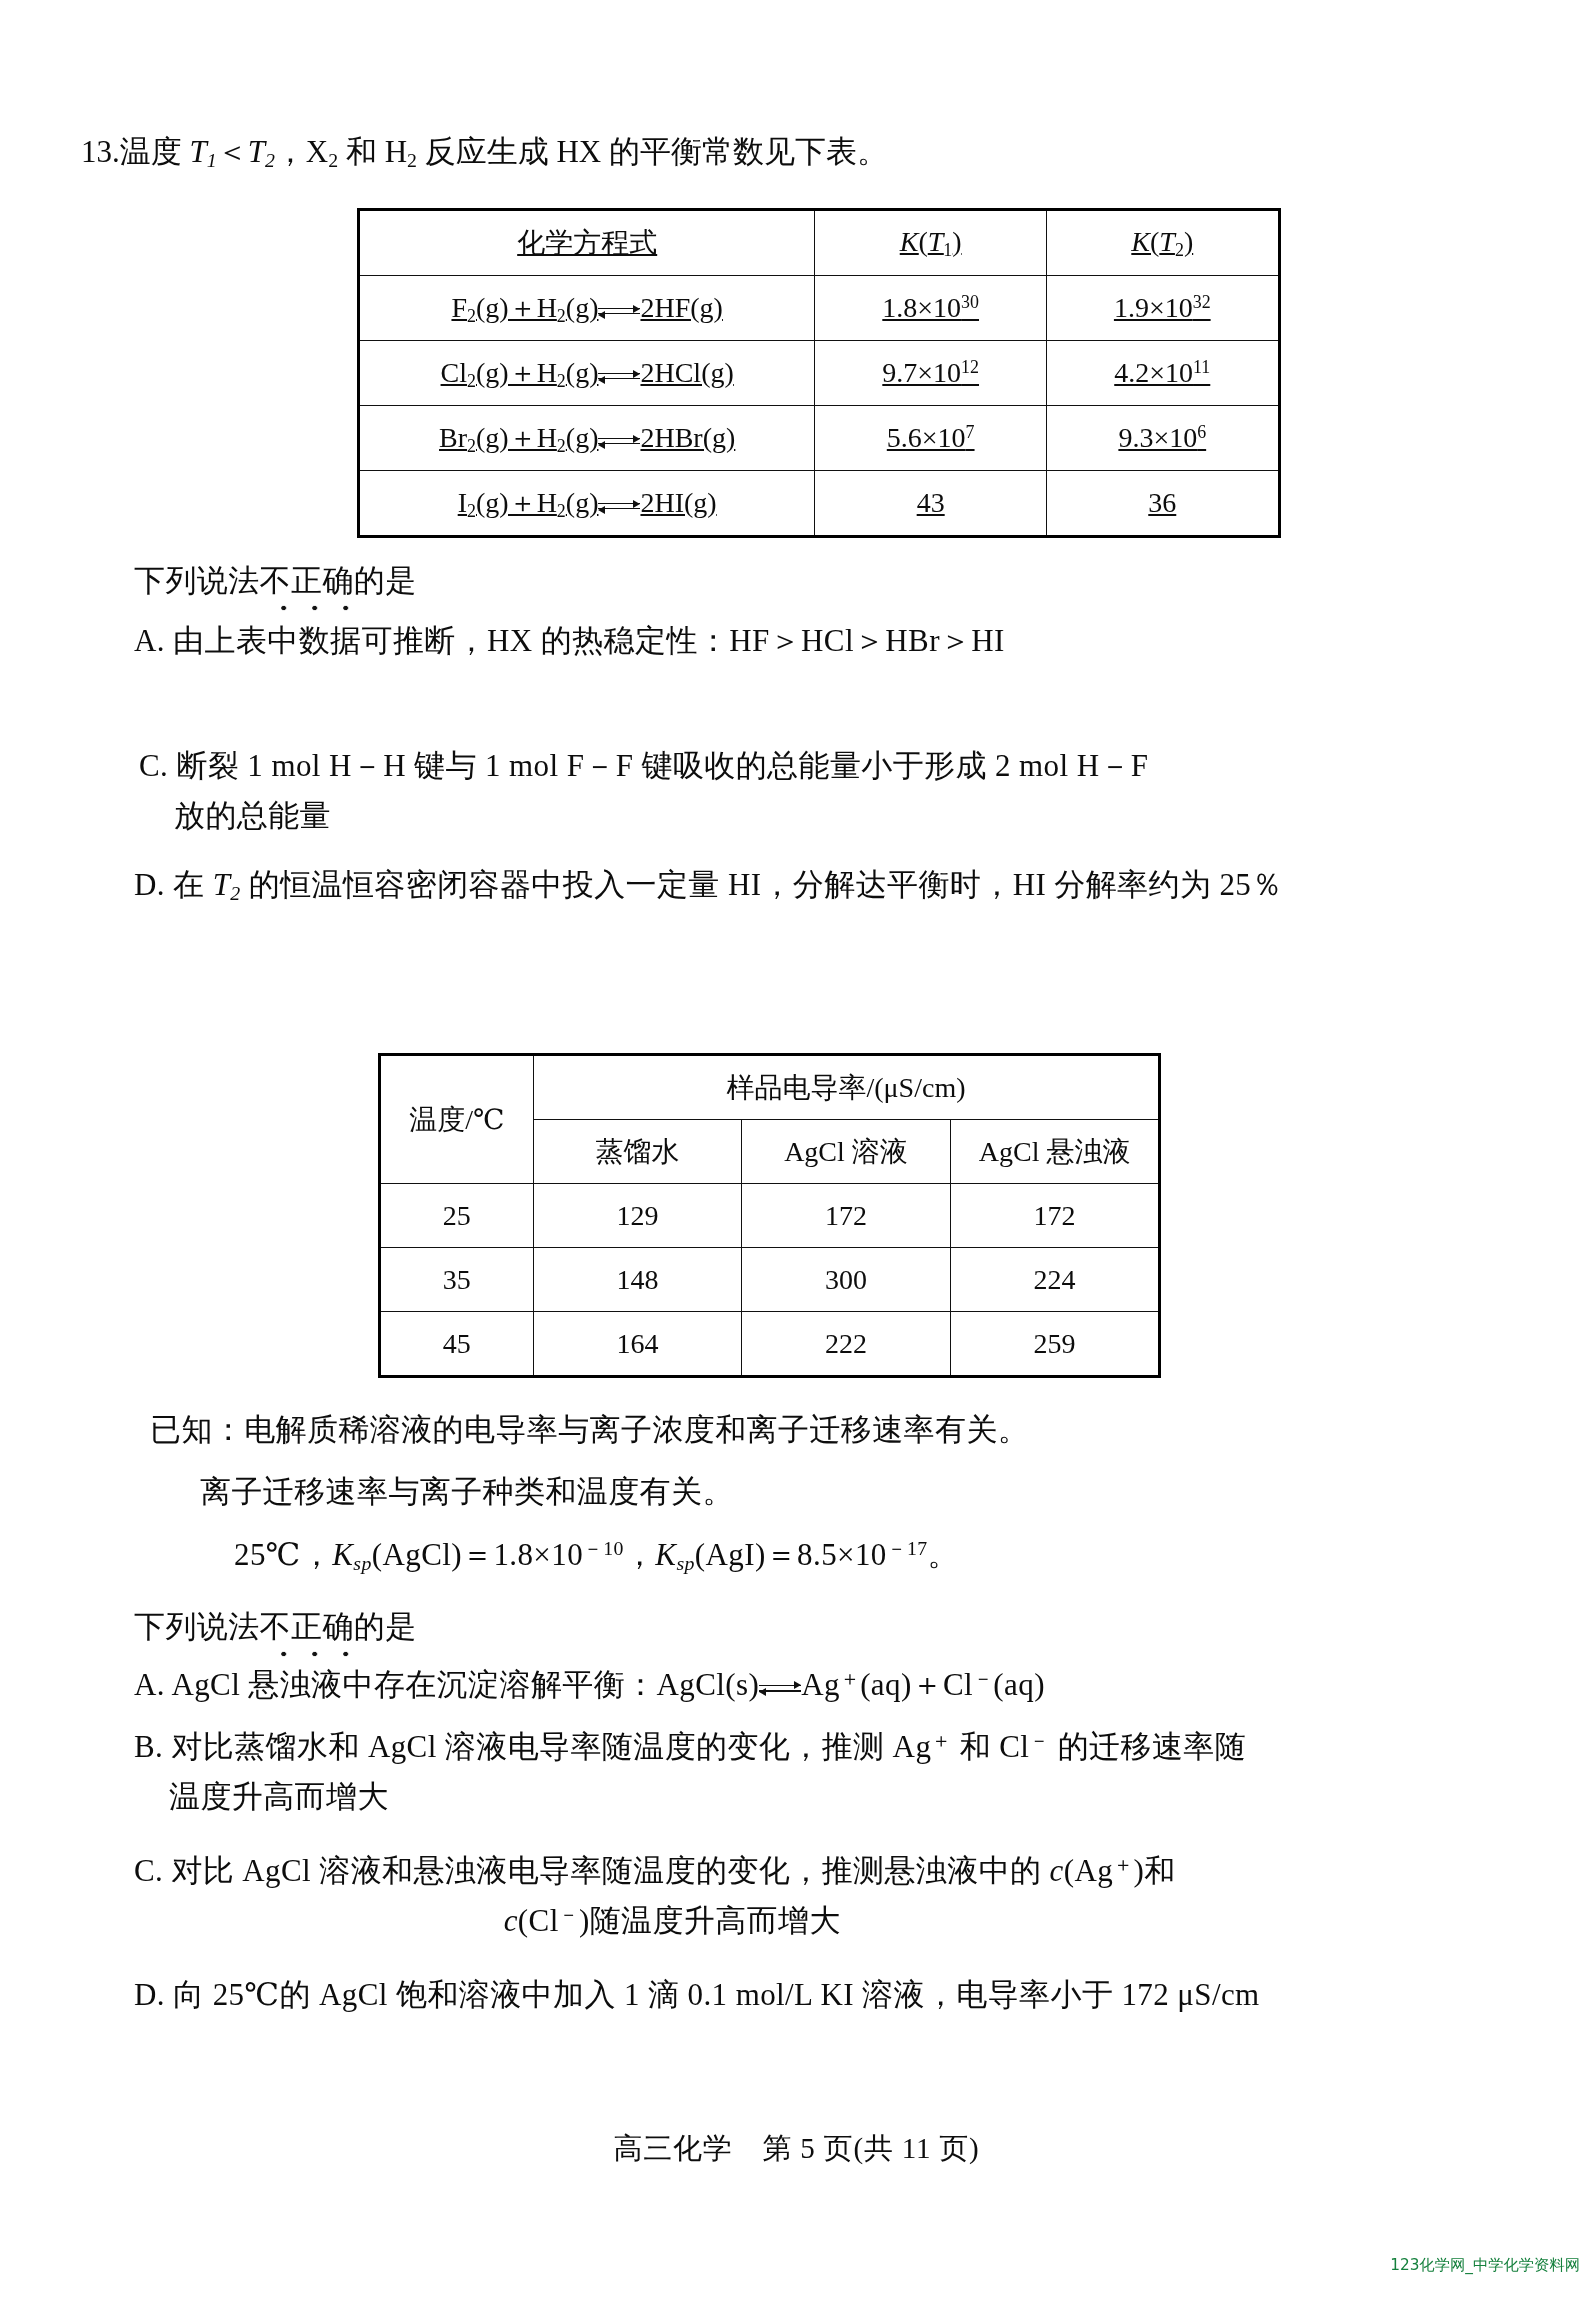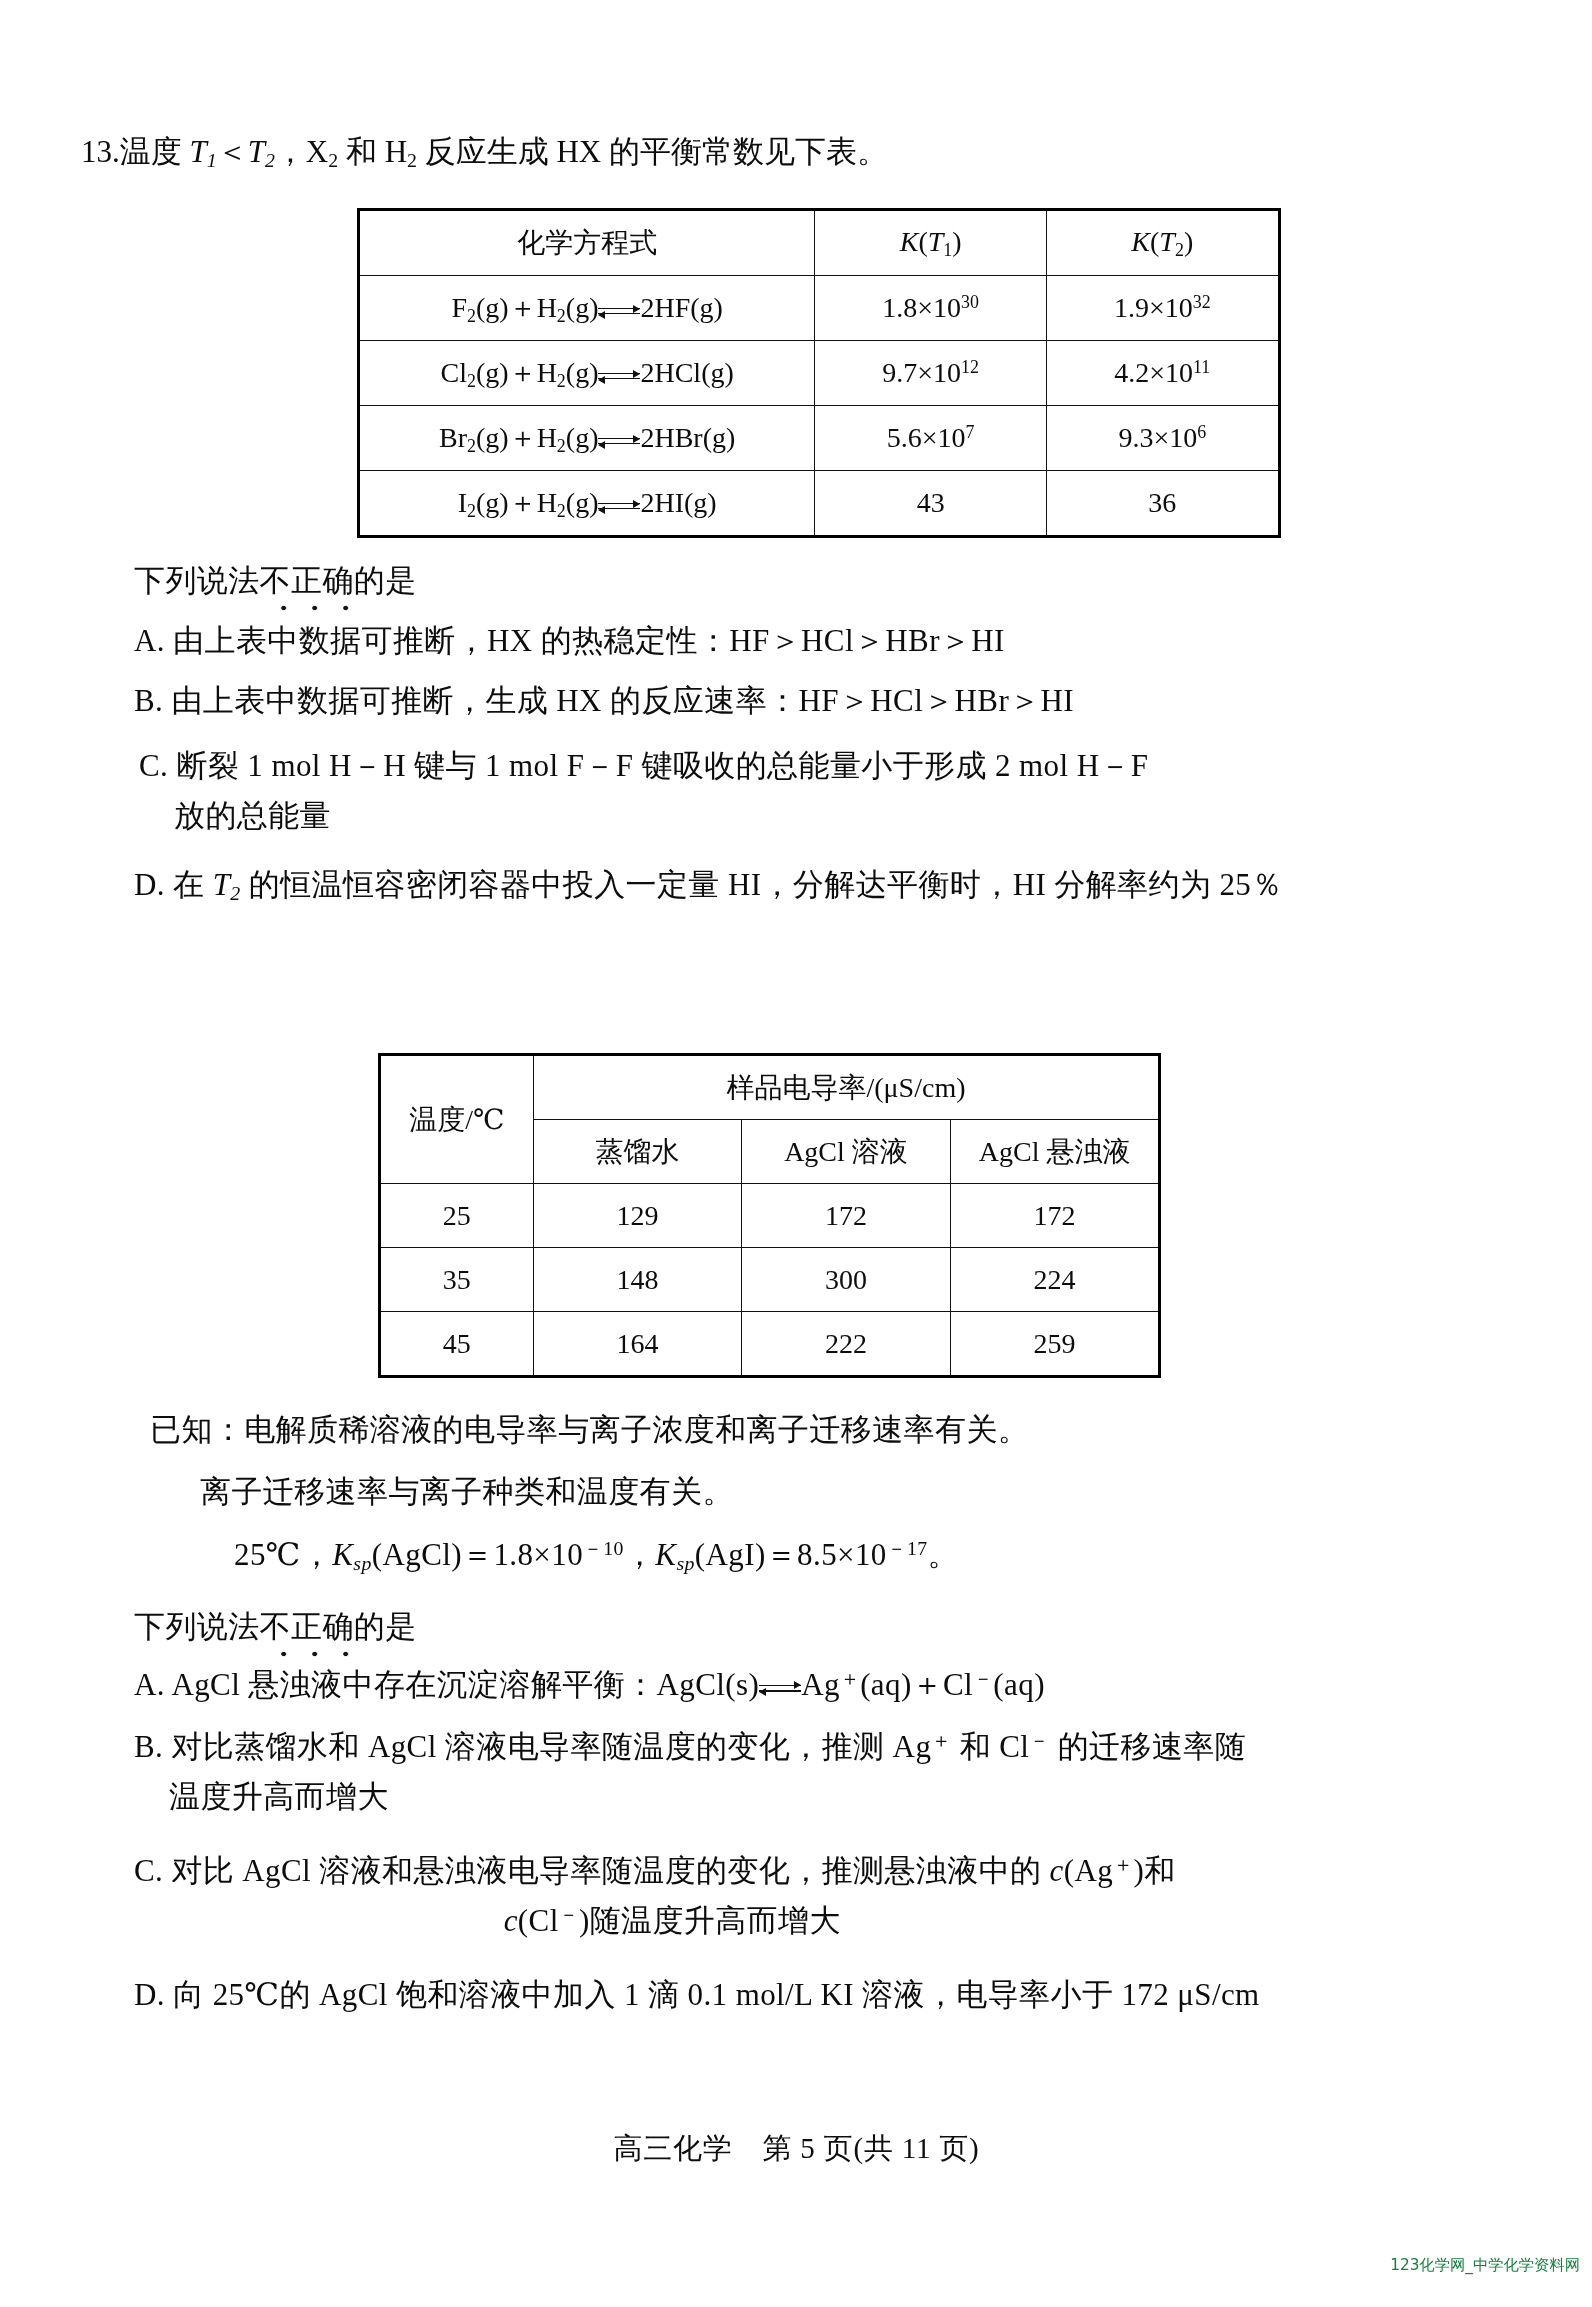--- a/index.html
+++ b/index.html
@@ -59,20 +59,21 @@
   }
 
   
   #tbl-equilibrium {
     position: absolute;
     left: 357px;
     top: 208px;
   }
   #tbl-equilibrium td {
     height: 48px;
+    text-decoration: underline;
   }
   #tbl-equilibrium .eqcell {
     padding-left: 17.7px;
     padding-right: 17.7px;
     min-width: 419px;
     font-size: 28px;
   }
   #tbl-equilibrium .kcell {
     min-width: 208px;
     font-size: 28px;
@@ -222,21 +223,20 @@
     </tr>
   </tbody>
     </table>
 
   <div class="blk q-line indent-1" style="left:81px; top:556px;">
     <span>下列说法</span><span class="dotted">不正确</span><span>的是</span>
   </div>
 
   <div class="blk q-line indent-1" style="left:81px; top:616px;">A. 由上表中数据可推断，HX 的热稳定性：HF＞HCl＞HBr＞HI</div>
 
-  <div class="blk q-line indent-1" style="left:81px; top:676px;">B. 由上表中数据可推断，生成 HX 的反应速率：HF＞HCl＞HBr＞HI</div>
 
   <div class="blk q-line indent-1" style="left:86px; top:741px;">
     <div>C. 断裂 1 mol H－H 键与 1 mol F－F 键吸收的总能量小于形成 2 mol H－F</div>
     <div style="margin-left:35px;">放的总能量</div>
   </div>
 
   <div class="blk q-line indent-1" style="left:81px; top:860px;">
     <span>D. 在 </span><span class="ital"><span>T</span><sub>2</sub></span><span> 的恒温恒容密闭容器中投入一定量 HI，分解达平衡时，HI 分解率约为 25％</span>
   </div>
 

